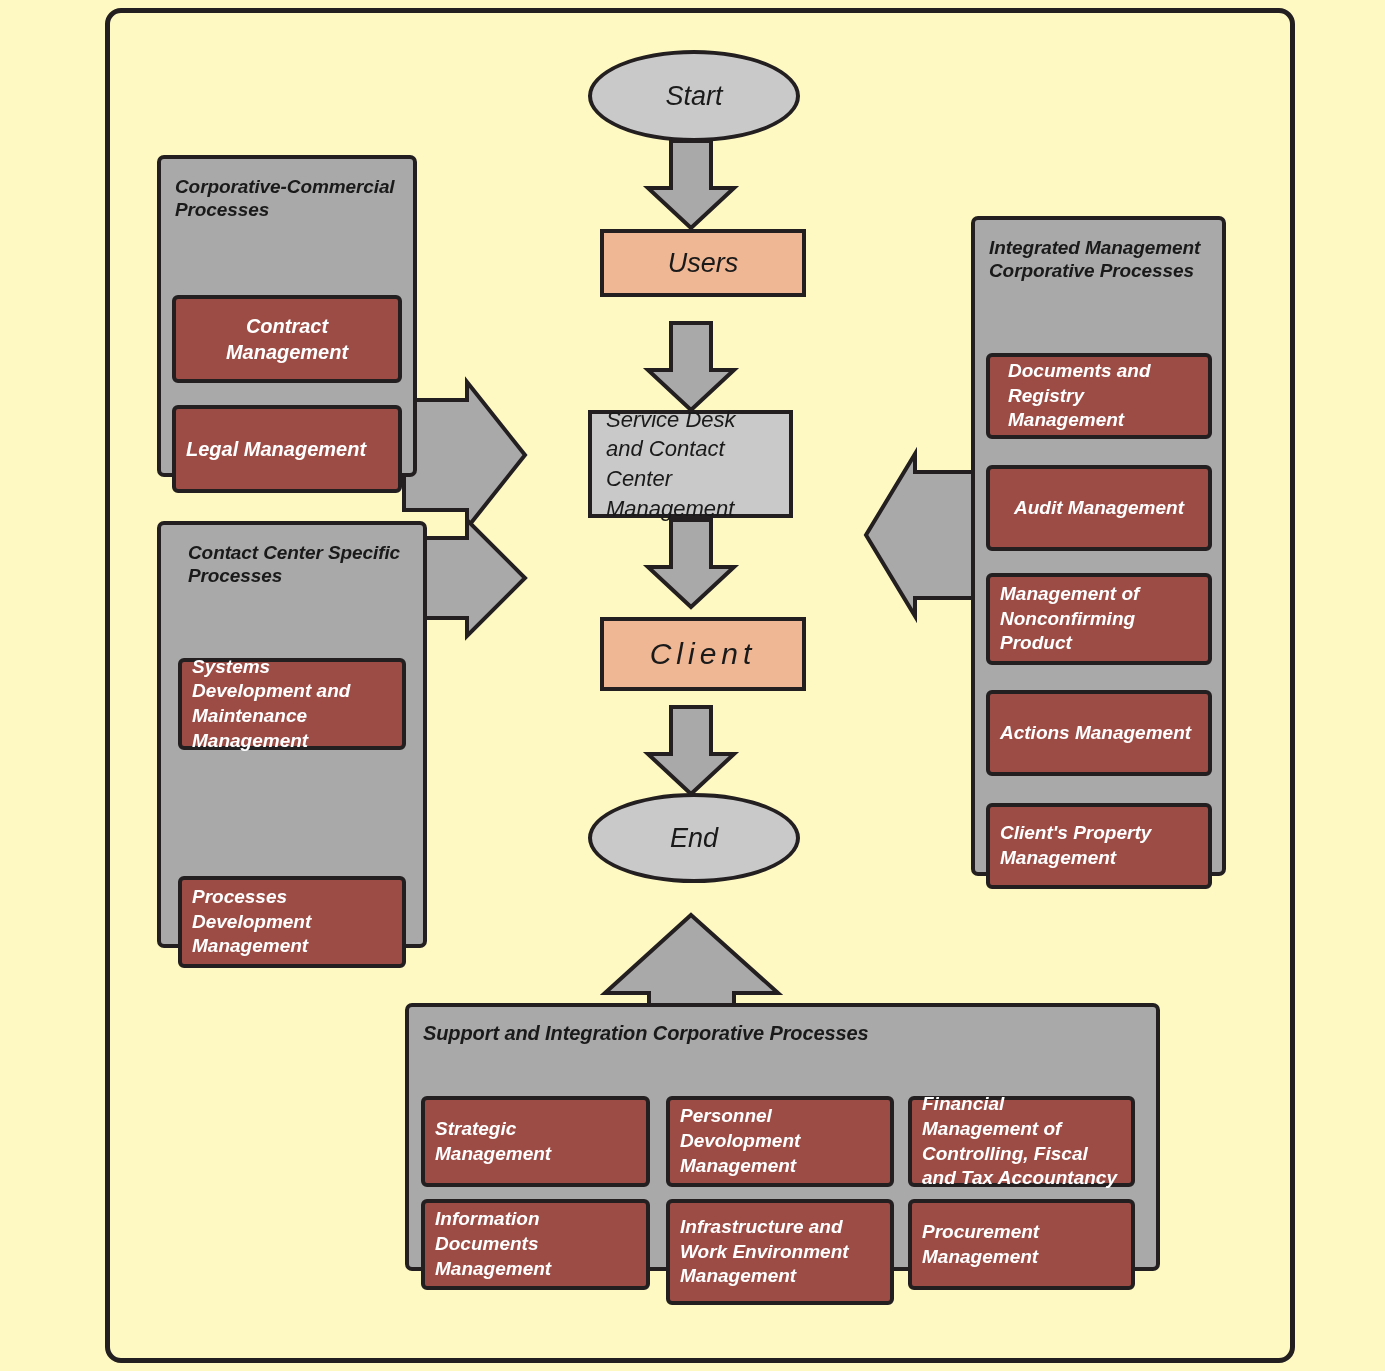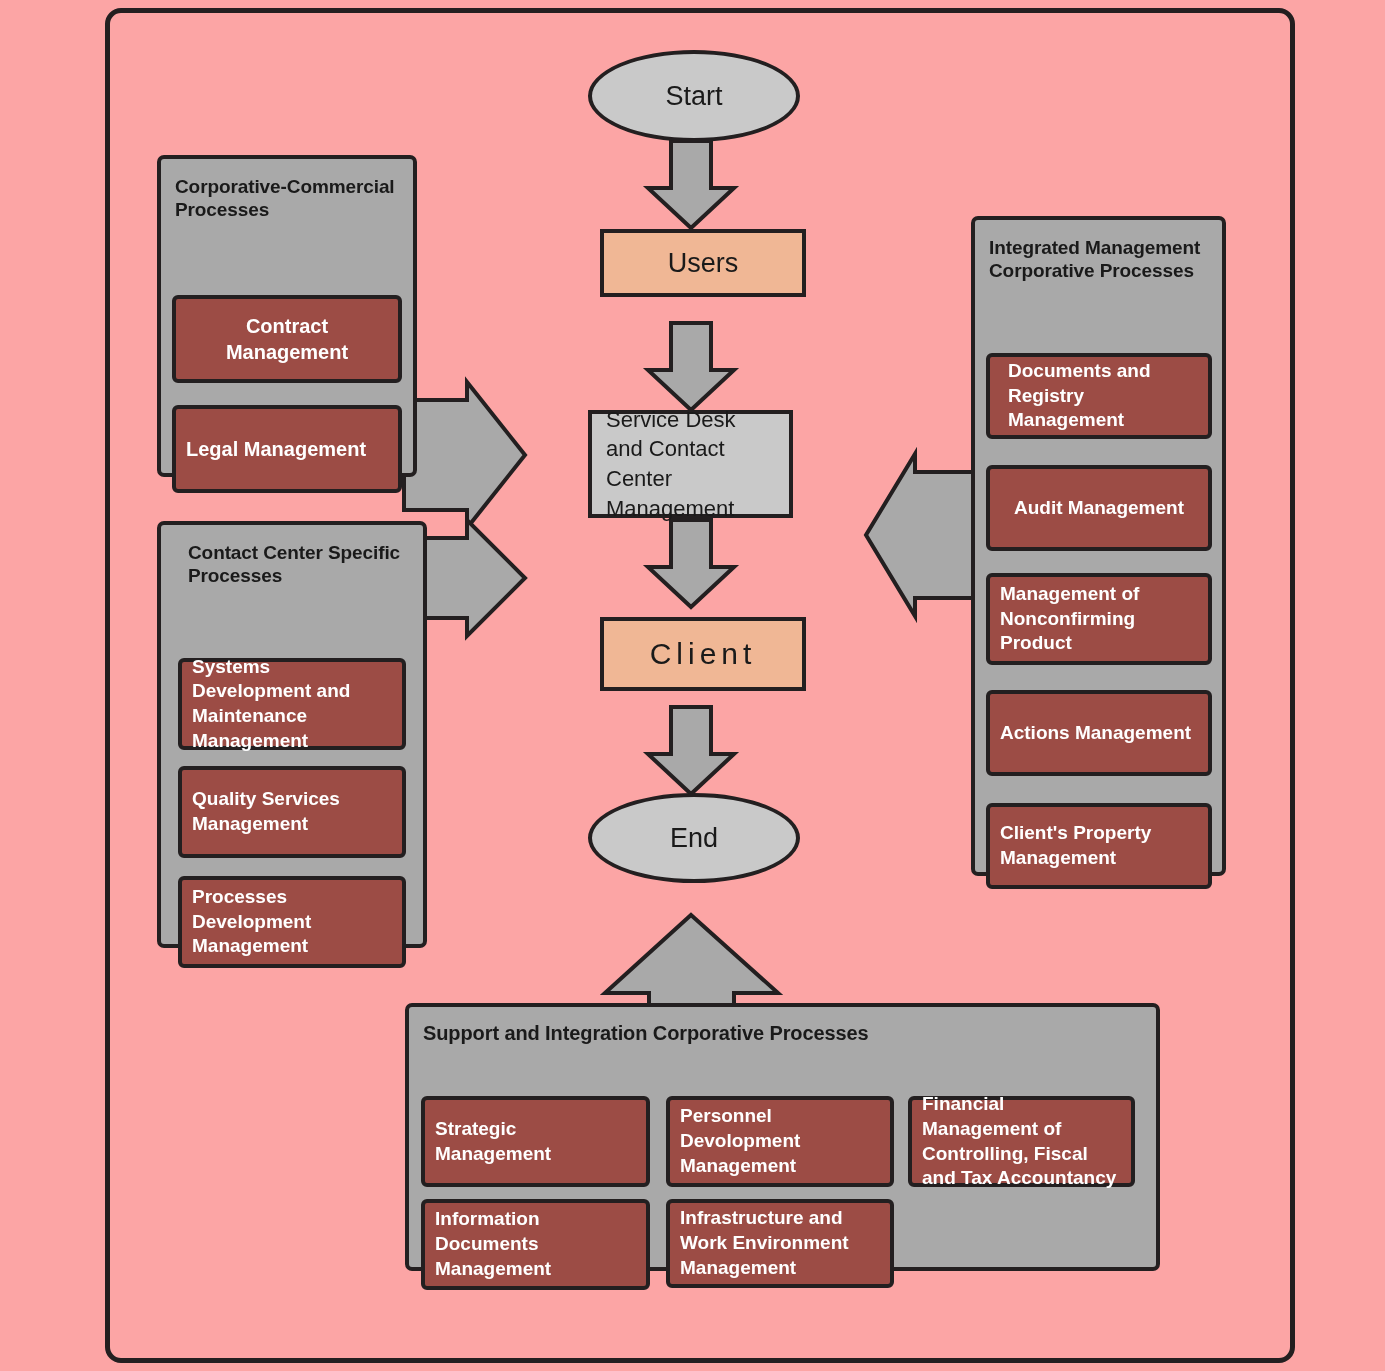--- a/index.html
+++ b/index.html
@@ -8,22 +8,23 @@
     padding: 0;
     background: #ffffff;
   }
   body {
     font-family: "Liberation Sans", sans-serif;
   }
   #canvas {
     position: relative;
     width: 1385px;
     height: 1371px;
-    background: #fca5a5;
+    background: #fef9c3;
     overflow: hidden;
+    font-style: italic;
   }
 
   
   #outer-frame {
     position: absolute;
     left: 105px;
     top: 8px;
     width: 1190px;
     height: 1355px;
     border: 5px solid #231f20;
@@ -202,23 +203,20 @@
   <div class="proc-box align-left" style="left:172px; top:365px; width:230px; height:88px; font-size:20px;">
     <span class="txt">Legal Management</span>
   </div>
 
   <div class="group-panel" style="left:157px; top:521px; width:270px; height:427px;">
     <div class="group-title" style="left:27px; top:16px; width:215px; font-size:19px;">Contact Center Specific Processes</div>
   </div>
   <div class="proc-box align-left" style="left:178px; top:618px; width:228px; height:92px; font-size:19px;">
     <span class="txt">Systems Development and Maintenance Management</span>
   </div>
-  <div class="proc-box align-left" style="left:178px; top:726px; width:228px; height:92px; font-size:19px;">
-    <span class="txt">Quality Services Management</span>
-  </div>
   <div class="proc-box align-left" style="left:178px; top:836px; width:228px; height:92px; font-size:19px;">
     <span class="txt">Processes Development Management</span>
   </div>
 
   <div class="group-panel" style="left:971px; top:216px; width:255px; height:660px;">
     <div class="group-title" style="left:14px; top:16px; width:235px; font-size:19px;">Integrated Management Corporative Processes</div>
   </div>
   <div class="proc-box align-left" style="left:986px; top:313px; width:226px; height:86px; font-size:19px;padding-left:8px;">
     <span class="txt">Documents and Registry Management</span>
   </div>
@@ -243,22 +241,25 @@
   </div>
   <div class="proc-box align-left" style="left:666px; top:1056px; width:228px; height:91px; font-size:19px;">
     <span class="txt">Personnel Devolopment Management</span>
   </div>
   <div class="proc-box align-left" style="left:908px; top:1056px; width:227px; height:91px; font-size:19px;">
     <span class="txt">Financial Management of Controlling, Fiscal and Tax Accountancy</span>
   </div>
   <div class="proc-box align-left" style="left:421px; top:1159px; width:229px; height:91px; font-size:19px;">
     <span class="txt">Information Documents Management</span>
   </div>
-  <div class="proc-box align-left" style="left:666px; top:1159px; width:228px; height:89px; font-size:19px;">
+  <div class="proc-box align-left" style="left:666px; top:1159px; width:228px; height:106px; font-size:19px;">
     <span class="txt">Infrastructure and Work Environment Management</span>
+  </div>
+  <div class="proc-box align-left" style="left:908px; top:1159px; width:227px; height:91px; font-size:19px;">
+    <span class="txt">Procurement Management</span>
   </div>
 
   <div id="legend">
     <span id="legend-label">Legend:</span>
     <span id="legend-swatch"></span>
     <span id="legend-text">External Process</span>
   </div>
 
 </div>
 

